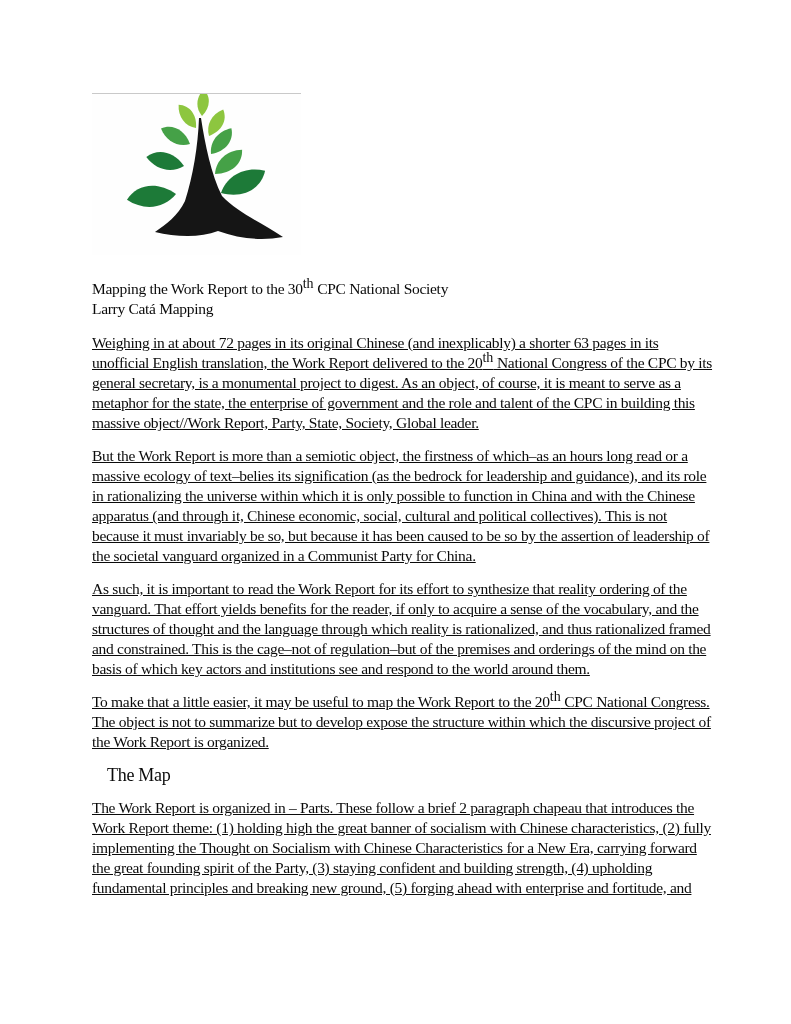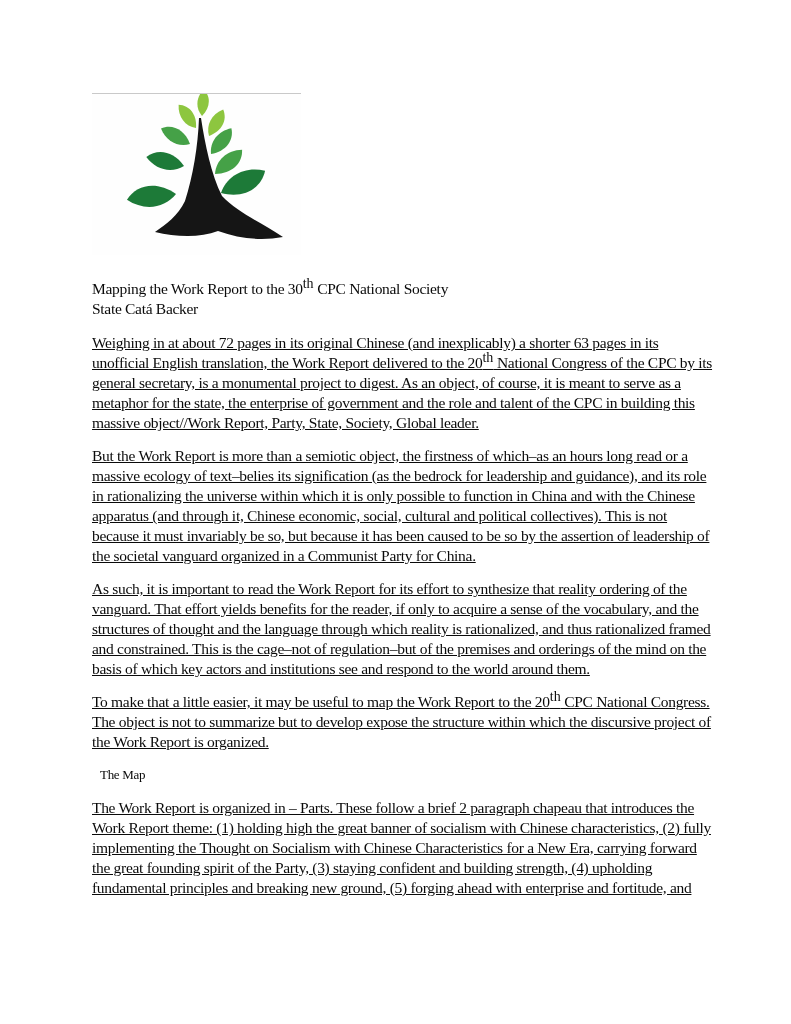--- a/index.html
+++ b/index.html
@@ -35,21 +35,21 @@
     top: 279px;
     width: 622px;
     font-size: 15.5px;
     line-height: 20px;
     letter-spacing: -0.3px;
     text-align: left;
   }
   .header-block { margin: 0 0 14px 0; }
   .header-line { margin: 0; }
   p.para { margin: 0 0 13px 0; text-decoration: underline; }
-  .section-heading { margin: 0 0 13px 8px; font-weight: normal; font-size: 13px; }
+  .section-heading { margin: 0 0 13px 15px; font-weight: normal; font-size: 18px; }
   sup.ord {
     font-size: 14px;
     line-height: 0;
     vertical-align: super;
     letter-spacing: 0;
   }
 </style>
 </head>
 <body>
 
@@ -80,21 +80,21 @@
       <use href="#leaf" transform="translate(92,72) rotate(-115) scale(0.8)" fill="#1d7a38"></use>
       <use href="#leaf" transform="translate(84,100) rotate(-135) scale(1.02)" fill="#1d7a38"></use>
       <use href="#leaf" transform="translate(129,99) rotate(25) scale(1.02)" fill="#1d7a38"></use>
     </svg>
   </div>
 
   <div class="content">
 
     <div class="header-block">
       <p class="header-line"><span>Mapping the Work Report to the 30</span><sup class="ord">th</sup><span> CPC National Society</span></p>
-      <p class="header-line">State Catá Backer</p>
+      <p class="header-line">Larry Catá Mapping</p>
     </div>
 
     <p class="para"><span>Weighing in at about 72 pages in its original Chinese (and inexplicably) a shorter 63 pages in its unofficial English translation, the Work Report delivered to the 20</span><sup class="ord">th</sup><span> National Congress of the CPC by its general secretary, is a monumental project to digest.  As an object, of course, it is meant to serve as a metaphor for the state, the enterprise of government and the role and talent of the CPC in building this massive object//Work Report, Party, State, Society, Global leader.</span></p>
 
     <p class="para">But the Work Report is more than a semiotic object, the firstness of which–as an hours long read or a massive ecology of text–belies its signification (as the bedrock for leadership and guidance), and its role in rationalizing the universe within which it is only possible to function  in China and with the Chinese apparatus (and through it, Chinese economic, social, cultural and political collectives). This is not because it must invariably be so, but because it has been caused to be so by the assertion of leadership of the societal vanguard organized in a Communist Party for China.</p>
 
     <p class="para">As such, it is important to read the Work Report for its effort to synthesize that reality ordering of the vanguard. That effort yields benefits for the reader, if only to acquire a sense of the vocabulary, and the structures of thought and the language through which reality is rationalized, and thus rationalized framed and constrained. This is the cage–not of regulation–but of  the premises and orderings of the mind on the basis of which key actors and institutions see and respond to the world around them.</p>
 
     <p class="para"><span>To make that a little easier, it may be useful to map the Work Report to the 20</span><sup class="ord">th</sup><span> CPC National Congress. The object is not to summarize but to develop expose the structure within which the discursive project of the Work Report is organized.</span></p>
 

